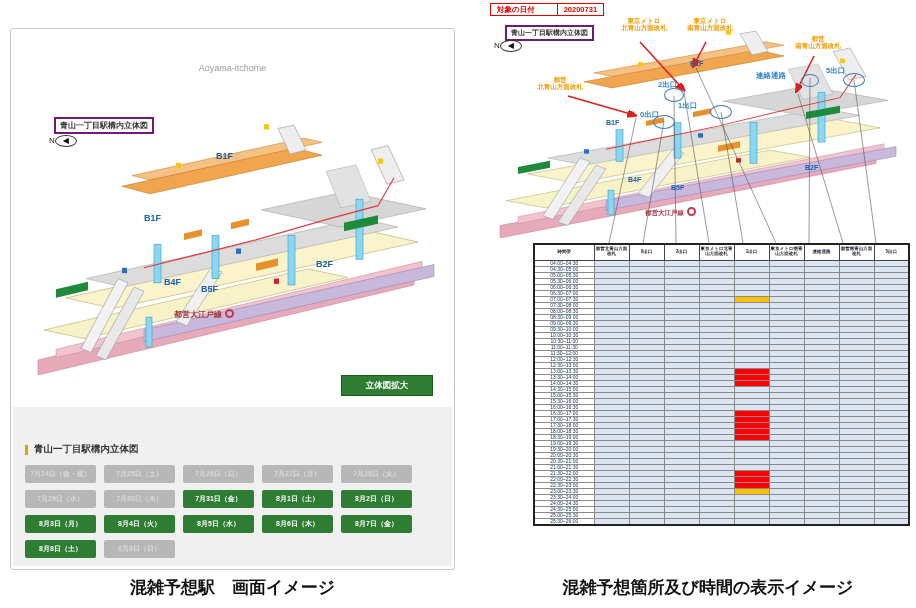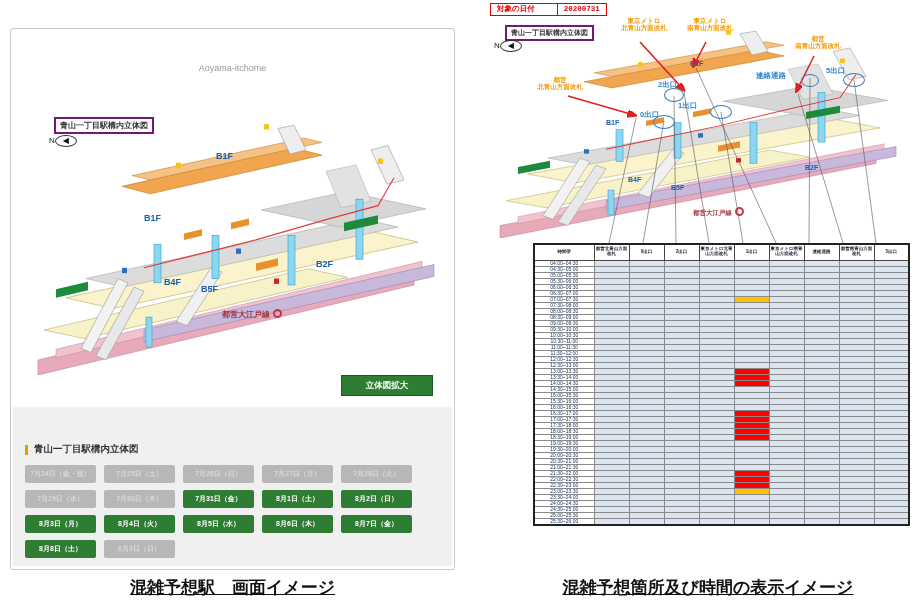--- a/index.html
+++ b/index.html
@@ -16,42 +16,42 @@
     font-size:9px; color:#999; }
   .map-wrap { position:absolute; }
   .left-map { left:15px; top:78px; width:420px; height:268px; }
   .map-svg { position:absolute; left:0; top:0; width:100%; height:100%; }
   .map-label-box { position:absolute; border:2px solid #701a75; background:#fff; color:#333;
     font-size:8px; font-weight:bold; padding:1px 4px; white-space:nowrap; z-index:3; }
   .compass { position:absolute; font-size:8px; color:#222; z-index:3; }
   .compass .oval { display:inline-block; width:22px; height:12px; border:1px solid #333;
     border-radius:50%; text-align:center; line-height:10px; font-size:8px; color:#111; }
   .floor-label { position:absolute; font-size:9px; font-weight:bold; color:#1b5fae; z-index:3; white-space:nowrap; }
-  .oedo-label { position:absolute; font-size:8px; font-weight:bold; color:#a0343c; z-index:3; white-space:nowrap;margin-left:48px; }
+  .oedo-label { position:absolute; font-size:8px; font-weight:bold; color:#a0343c; z-index:3; white-space:nowrap; }
   .oedo-label .linemark { display:inline-block; width:9px; height:9px; border:2px solid #c0394b;
     border-radius:50%; vertical-align:-1px; margin-left:3px; }
   .enlarge-btn { position:absolute; left:330px; top:346px; width:92px; height:21px;
     background:#2e7d32; border:1px solid #1d5a22; color:#fff; font-size:8.5px; font-weight:bold;
     text-align:center; line-height:19px; cursor:pointer; }
   .bottom-section { position:absolute; left:2px; right:2px; top:378px; bottom:3px; background:#f0f0f0; }
   .sec-heading { position:absolute; display:flex; align-items:center; gap:6px; }
   .sec-heading .bar { width:4px; height:11px; background:#2e7d32; }
   .sec-heading .bar.yellow { width:3px; height:10px; background:#d9a400; }
   .sec-heading .txt { font-size:10px; font-weight:bold; color:#333; }
   .sec-heading.olympic .txt { font-size:9.5px; }
   .date-grid { position:absolute; left:12px; top:58px; width:404px; display:flex; flex-wrap:wrap; gap:7px 8px; }
   .date-btn { width:71px; height:18px; font-size:7px; font-weight:bold; text-align:center;
     line-height:18px; border-radius:2px; cursor:pointer; overflow:hidden; white-space:nowrap; }
   .date-btn.active { background:#2e7d32; color:#fff; }
   .date-btn.inactive { background:#b7b7b7; color:#d8d8d8; }
 
   
   .date-box { position:absolute; left:490px; top:3px; height:13px; display:flex;
     border:1px solid #e00000; background:#fff; z-index:5; }
-  .date-box .cell { font-size:7.5px; font-weight:bold; color:#e00000; line-height:11px; padding:0 6px;font-family:Liberation Mono, monospace; }
+  .date-box .cell { font-size:7.5px; font-weight:bold; color:#e00000; line-height:11px; padding:0 6px; }
   .date-box .cell + .cell { border-left:1px solid #e00000;margin-left:16px; }
   .right-map { left:488px; top:16px; width:420px; height:230px; z-index:1; }
   .right-map .map-svg { height:222px; }
   .right-map .map-label-box { font-size:7px; }
   .right-map .floor-label { font-size:7px; }
   .right-map .oedo-label { font-size:6.5px; }
   .gate-label { position:absolute; font-size:6.5px; line-height:1.15; font-weight:bold; color:#f59a00;
     white-space:pre-line; text-align:center; z-index:4; }
   .exit-label { position:absolute; font-size:7.5px; font-weight:bold; color:#2f86c8; z-index:4; white-space:nowrap; }
   .exit-circle { position:absolute; border:1.5px solid #3a7abd; border-radius:50%; z-index:3; }
@@ -66,21 +66,21 @@
   .ctable tr.hour td { border-top:1px solid #333; }
   .ctable td.time { background:#fff; color:#1a3560; text-align:center; line-height:5px; white-space:nowrap; }
   .ctable td.data { background:#dbe5f1; }
   .ctable td.red { background:#ff0000; }
   .ctable td.orange { background:#ffc000; }
   .ctable col.timecol { width:60px; }
   .ctable col.datacol { width:35px; }
 
   
   .caption { position:absolute; top:576px; font-size:17px; font-weight:bold; color:#111;
-    text-align:center; white-space:nowrap;text-decoration:underline; }
+    text-align:center; white-space:nowrap; }
   .caption.left { left:10px; width:445px; }
   .caption.right { left:498px; width:420px; }
 </style>
 </head>
 <body>
 
 <div id="canvas">
 
   <div class="left-card">
     <div class="station-subtitle">Aoyama-itchome</div>

